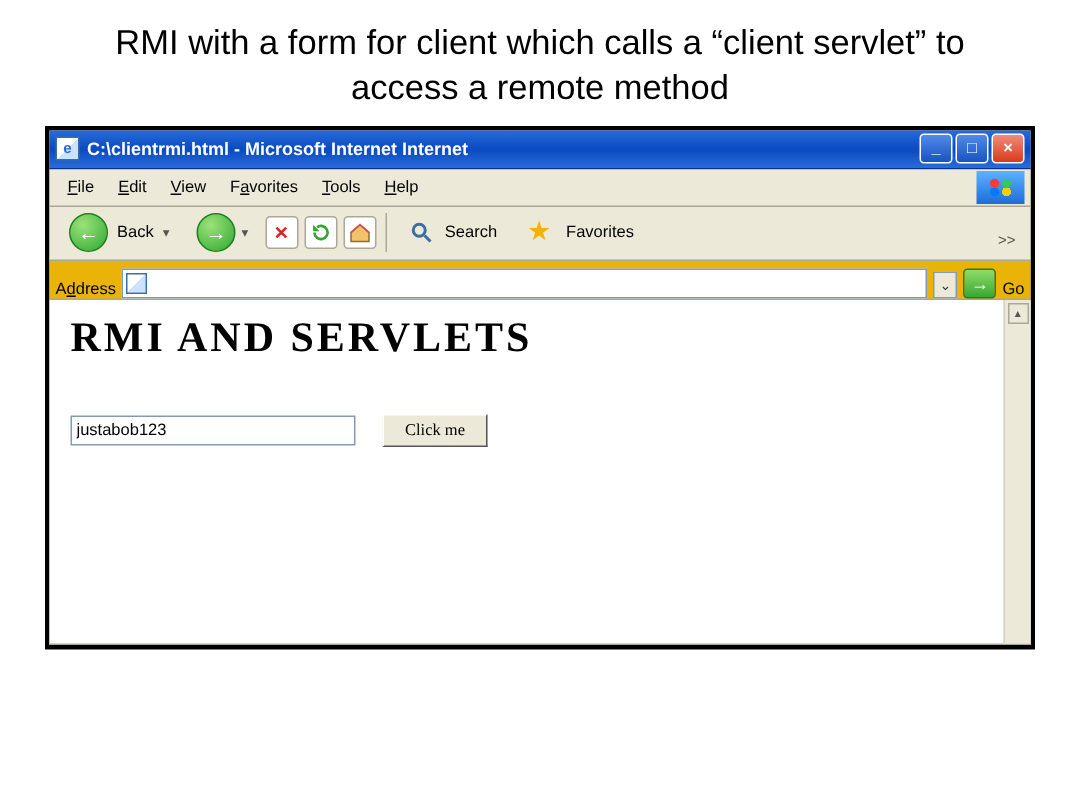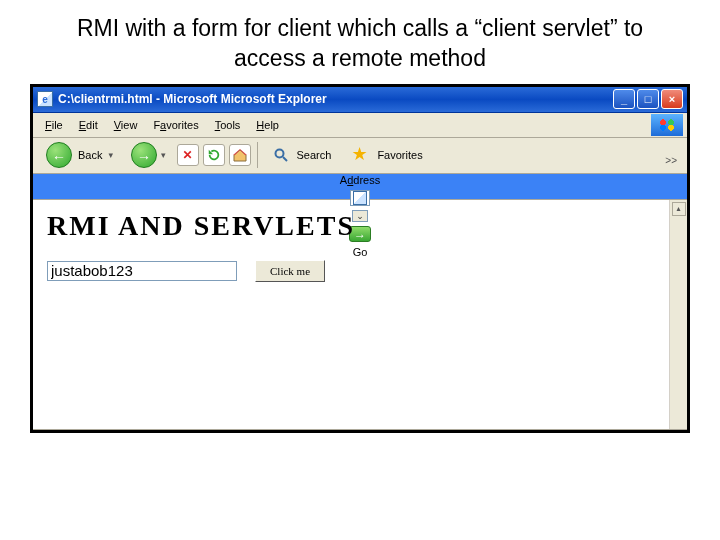--- a/index.html
+++ b/index.html
@@ -124,29 +124,28 @@
     width: 20px; height: 20px;
     display: flex; align-items: center; justify-content: center;
   }
   .star {
     width: 20px; height: 20px; color: #f5b301; font-size: 18px; line-height:1;
   }
   .chevron-box { font-size: 10px; color:#555; padding-top:10px; padding-right:4px; }
   
   .addressbar {
     display: flex;
-    align-items: center;
+    align-items: flex-end;
     height: 26px;
-    background: #3b82f6;
+    background: #eab308;
     border-bottom: 1px solid #aca899;
     padding: 0 4px;
     gap: 4px;
     font-family: Tahoma, sans-serif;
     font-size: 11px;
-    flex-direction: column;
   }
   .addr-input-wrap {
     flex: 1;
     height: 20px;
     background: #fff;
     border: 1px solid #7f9db9;
     display: flex; align-items: center;
     padding: 0 2px;
     gap: 3px;
   }
@@ -179,27 +178,27 @@
   .content {
     flex:1;
     padding: 10px 14px;
     font-family: 'Times New Roman', serif;
   }
   .content h1 {
     font-size: 28px;
     letter-spacing: 2px;
     font-weight: bold;
     font-family: 'Times New Roman', serif;
-    margin-bottom: 18px;
+    margin-bottom: 34px;
   }
   .form-row { display:flex; gap:18px; align-items:center; }
   .text-input {
     width: 190px; height: 20px;
     border:1px solid #7f9db9;
-    font-family: Tahoma, sans-serif; font-size:15px;
+    font-family: Tahoma, sans-serif; font-size:11px;
     padding: 1px 3px;
   }
   .submit-btn {
     height: 22px; padding: 0 14px;
     font-family: Liberation Serif, serif; font-size:11px;
     background: #ece9d8;
     border: 1px solid #555;
     border-top-color:#fff; border-left-color:#fff;
   }
   .scroll-col {
@@ -232,21 +231,21 @@
 </style>
 </head>
 <body>
 
 <div class="slide-title">RMI with a form for client which calls a “client servlet” to access a remote method</div>
 
 <div class="browser-frame">
 
   <div class="titlebar">
     <div class="page-icon">e</div>
-    <div class="title-text">C:\clientrmi.html - Microsoft Microsoft Explorer</div>
+    <div class="title-text">C:\clientrmi.html - Microsoft Internet Internet</div>
     <div class="win-btns">
       <div class="win-btn min">_</div>
       <div class="win-btn max">□</div>
       <div class="win-btn close">×</div>
     </div>
   </div>
 
   <div class="menubar">
     <div class="menu-item"><u>F</u><span>ile</span></div>
     <div class="menu-item"><u>E</u>dit</div>

